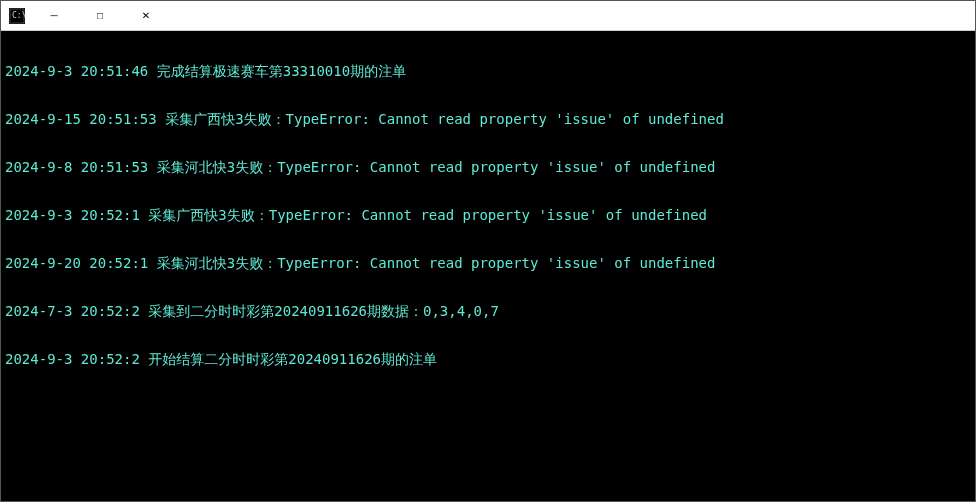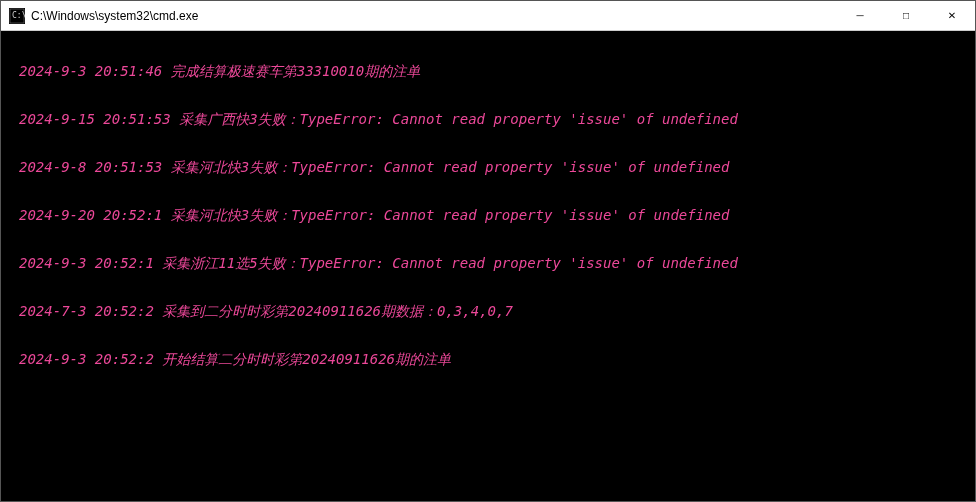--- a/index.html
+++ b/index.html
@@ -53,58 +53,56 @@
       display: flex;
       align-items: center;
       justify-content: center;
       font-size: 10px;
       font-family: "Segoe UI Symbol", sans-serif;
       cursor: default;
     }
     .terminal {
       flex: 1;
       background: #000;
-      color: #ec4899;
+      color: #5eead4;
       font-size: 14px;
       line-height: 16px;
-      padding: 0 18px;
+      padding: 0 4px;
       overflow: hidden;
       white-space: pre;
       letter-spacing: 0;
-      font-style: italic;
     }
     .line {
       white-space: pre;
     }
   </style>
 </head>
 <body>
 
 <div class="window">
   <div class="titlebar">
     <span class="titlebar-icon">
       <svg width="16" height="16" viewBox="0 0 16 16">
         <rect x="0" y="0" width="16" height="16" fill="#000"></rect>
         <rect x="1" y="1" width="14" height="14" fill="#000" stroke="#888" stroke-width="0.5"></rect>
         <text x="3" y="10" font-size="8" fill="#ccc" font-family="monospace">C:\</text>
       </svg>
     </span>
-    <span class="titlebar-title">C:\Windows\system32\cmd.exe</span>
     <div class="window-controls">
       <div class="window-btn">─</div>
       <div class="window-btn">□</div>
       <div class="window-btn close">✕</div>
     </div>
   </div>
   <div class="terminal">
     <div class="line">2024-9-3 20:51:46 完成结算极速赛车第33310010期的注单</div>
     <div class="line">2024-9-15 20:51:53 采集广西快3失败：TypeError: Cannot read property 'issue' of undefined</div>
     <div class="line">2024-9-8 20:51:53 采集河北快3失败：TypeError: Cannot read property 'issue' of undefined</div>
+    <div class="line">2024-9-3 20:52:1 采集广西快3失败：TypeError: Cannot read property 'issue' of undefined</div>
     <div class="line">2024-9-20 20:52:1 采集河北快3失败：TypeError: Cannot read property 'issue' of undefined</div>
-    <div class="line">2024-9-3 20:52:1 采集浙江11选5失败：TypeError: Cannot read property 'issue' of undefined</div>
     <div class="line">2024-7-3 20:52:2 采集到二分时时彩第20240911626期数据：0,3,4,0,7</div>
     <div class="line">2024-9-3 20:52:2 开始结算二分时时彩第20240911626期的注单</div>
     
     
     
     
     
     
     
     

